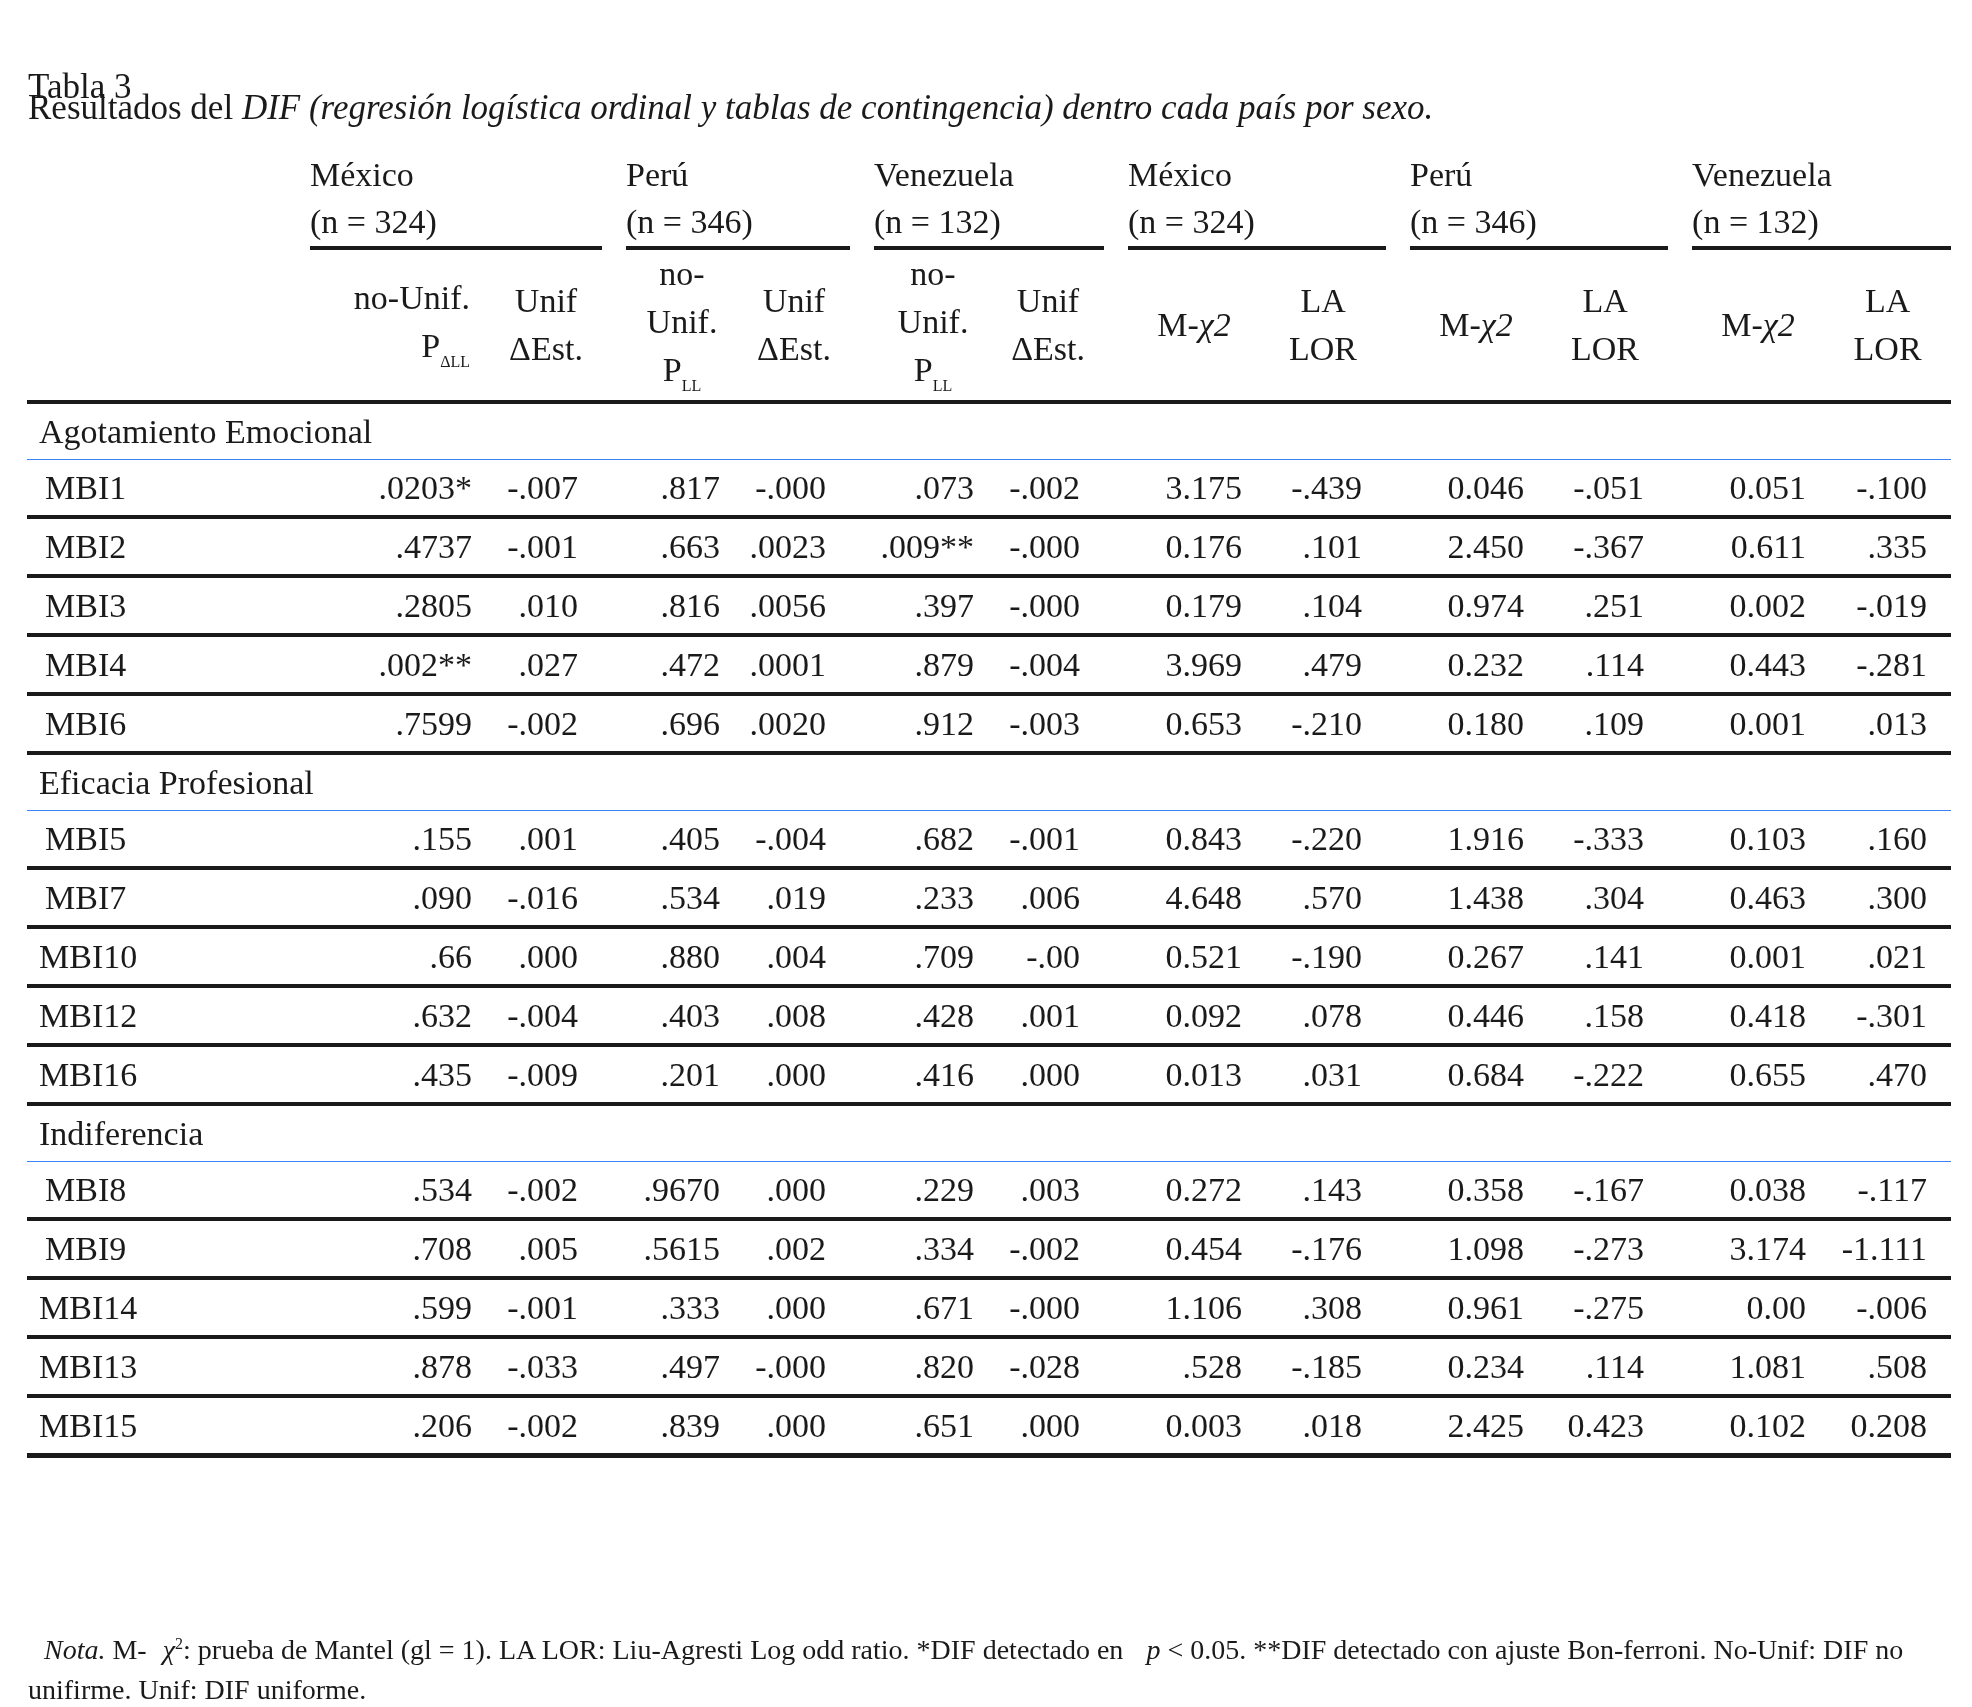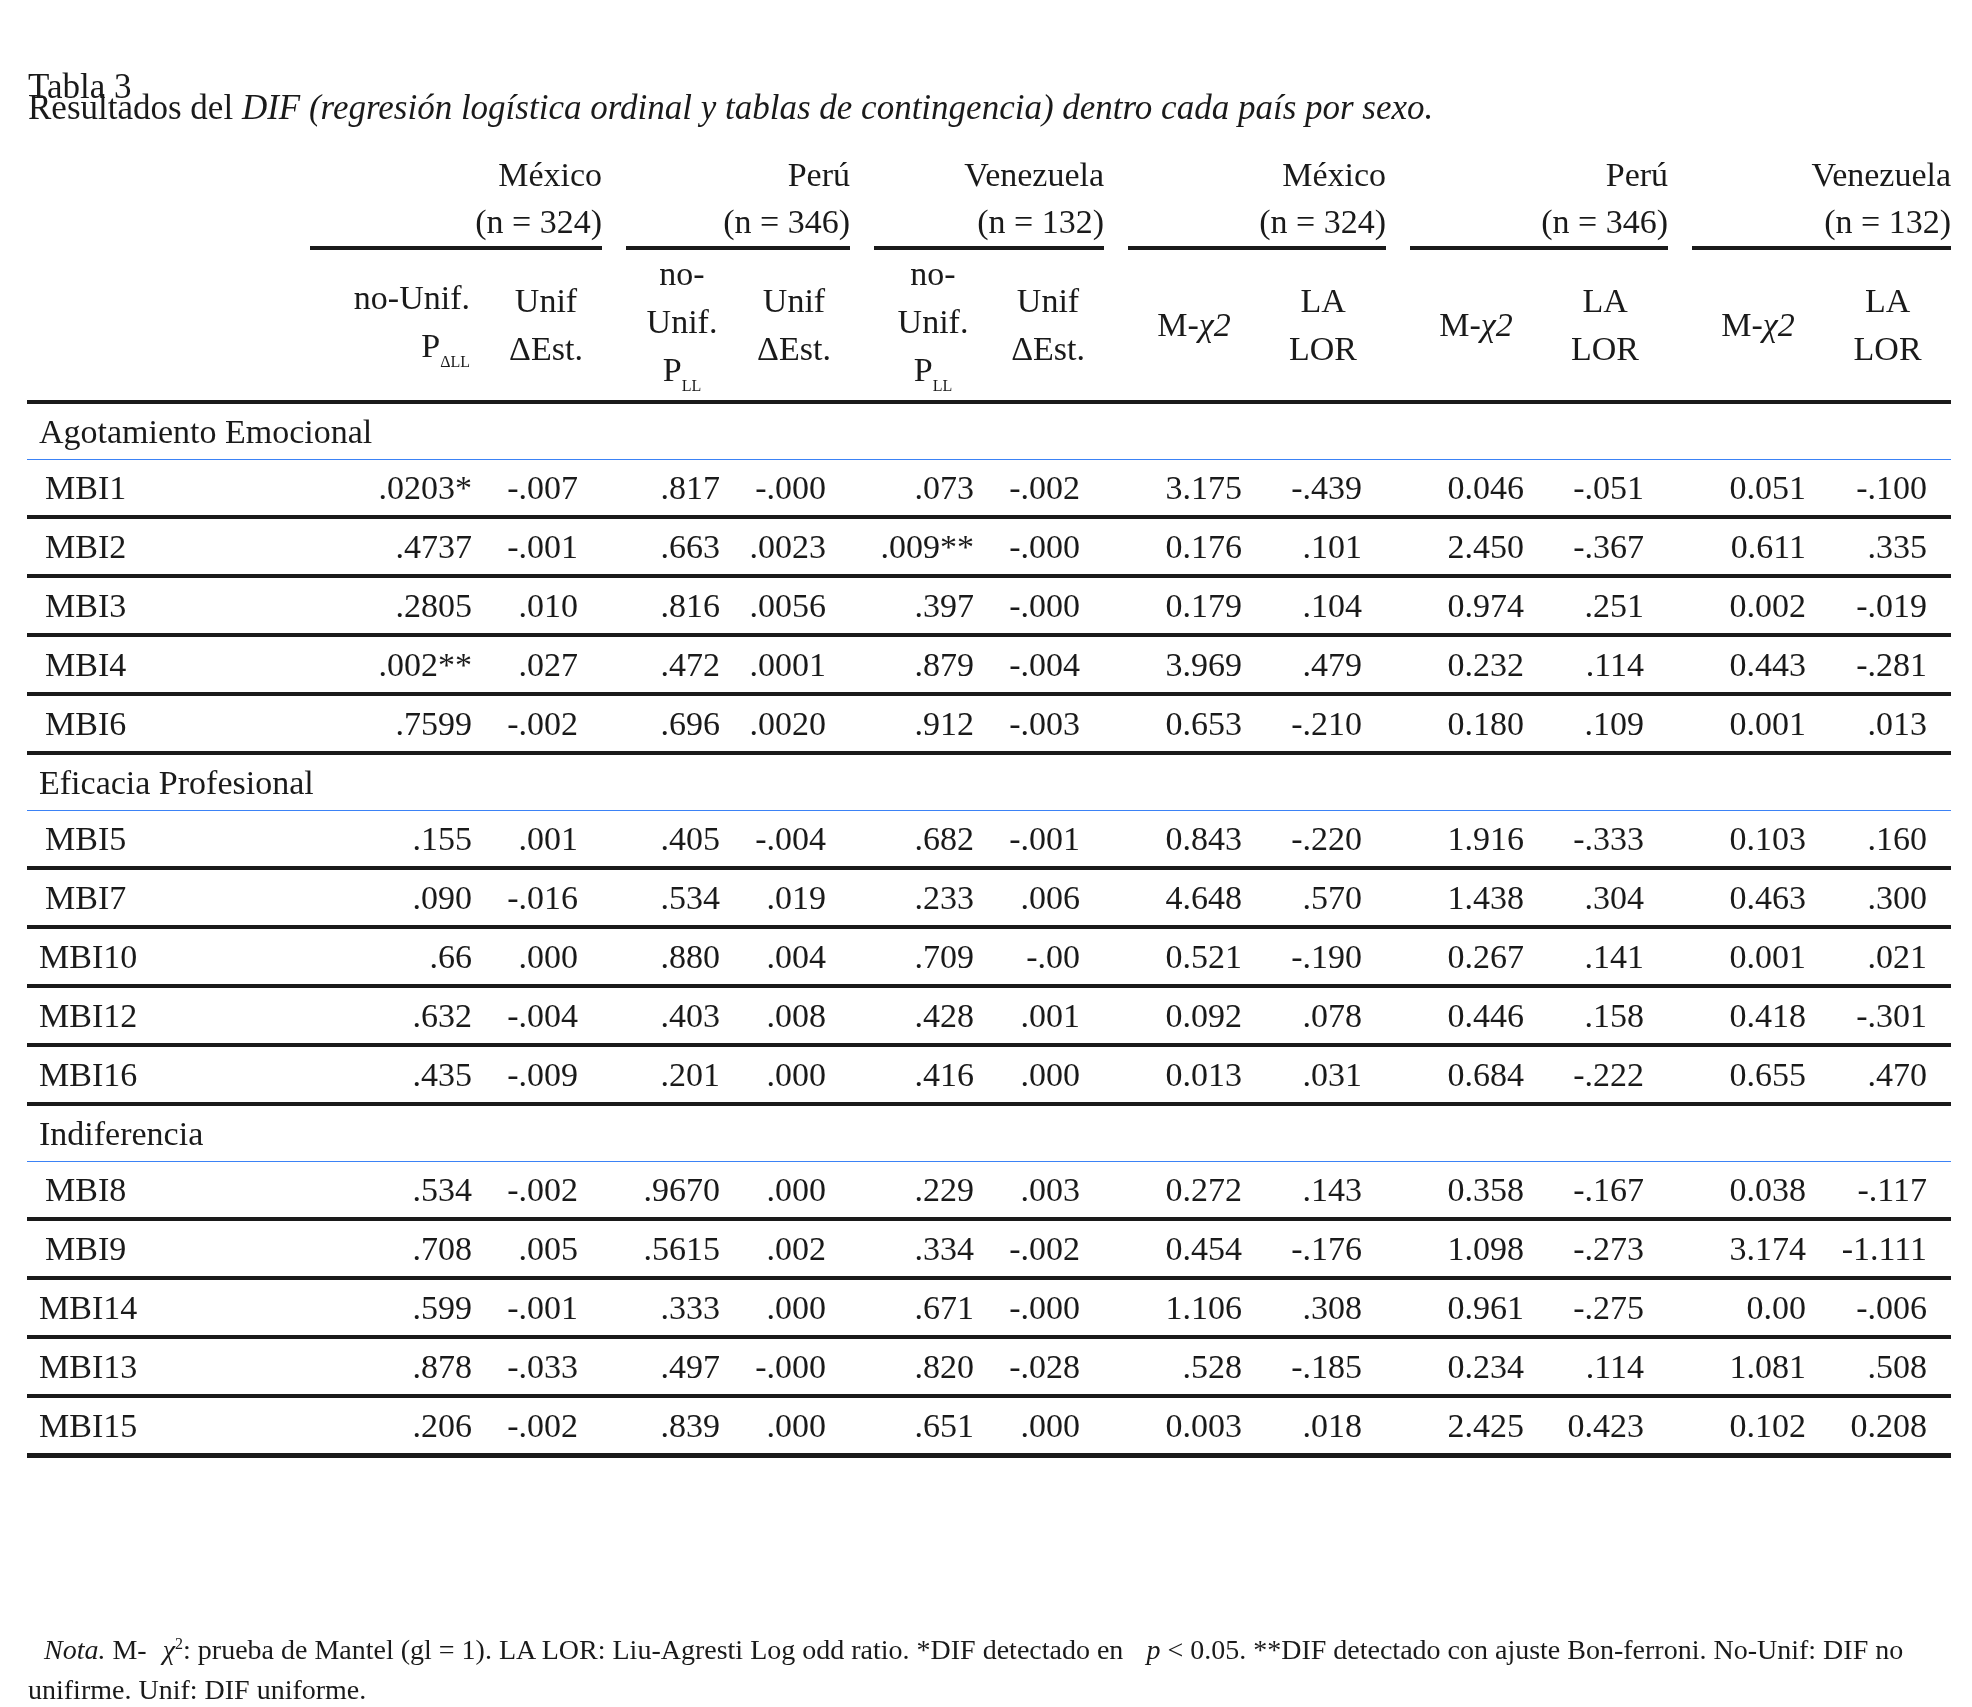--- a/index.html
+++ b/index.html
@@ -14,21 +14,21 @@
   .tbl {
     position: absolute; left: 27px; top: 150px; width: 1916px;
     border-collapse: collapse; table-layout: fixed;
     font-size: 34px; line-height: 46px;
   }
   .tbl td, .tbl th { padding: 0; font-weight: normal; white-space: nowrap; }
   .rule-top { border-top: 5px solid #1a1a1a; }
   .hdr-group th { height: 62px; vertical-align: middle; text-align: center; }
   .gline { border-bottom: 4px solid #1a1a1a; }
   .gap { width: 24px; }
-  .hdr-country th { text-align: right; vertical-align: middle; height: 96px; line-height: 47px; }
+  .hdr-country th { text-align: left; vertical-align: middle; height: 96px; line-height: 47px; }
   .hdr-cols th { text-align: center; vertical-align: middle; height: 142px; line-height: 48px; }
   .hdr-cols { border-bottom: 4px solid #1a1a1a; }
   .sub { font-size: 16px; position: relative; top: 10px; }
   .gk { font-style: italic; }
 
   .section td { height: 55px; text-align: left; padding-left: 12px; vertical-align: middle; border-bottom: 1px solid #3b82f6; }
   .row td { height: 55px; vertical-align: middle; text-align: right; border-bottom: 4px solid #1a1a1a; }
   .row td.item { text-align: left; padding-left: 18px; }
   .row td.item.wide { padding-left: 12px; }
   .row td.c1 { padding-right: 18px; }

